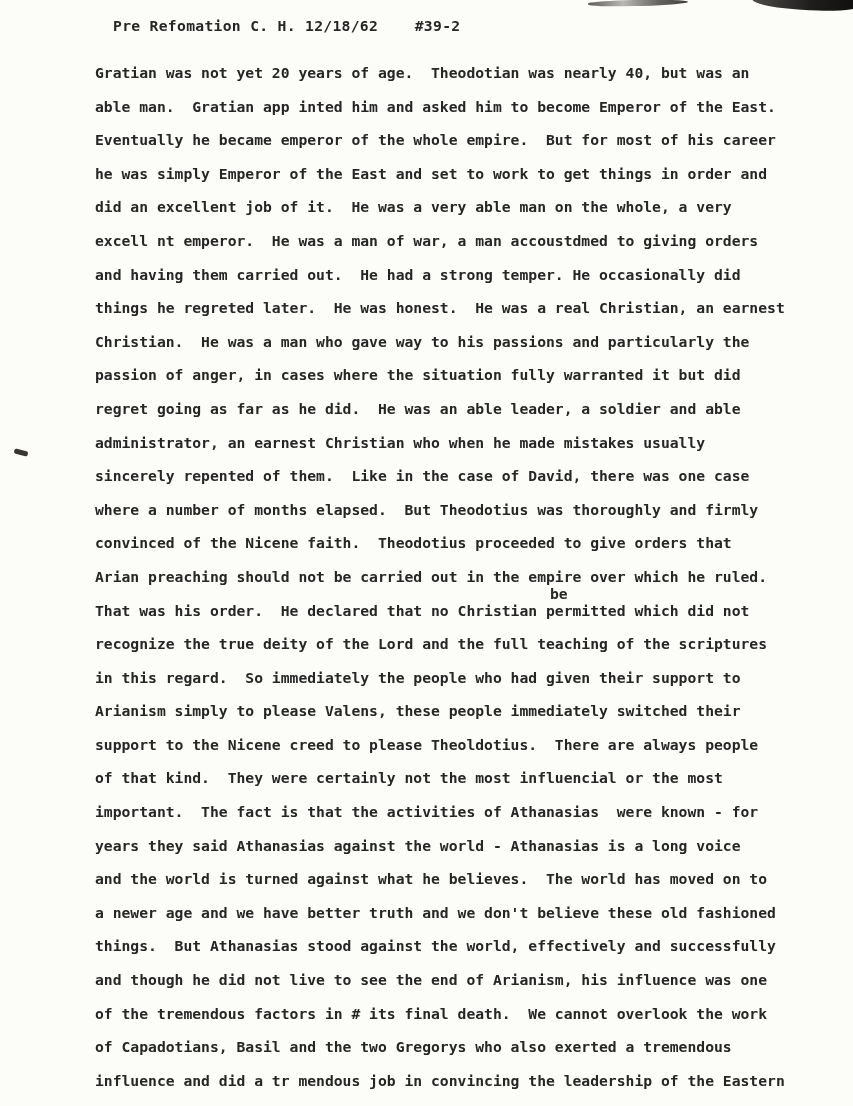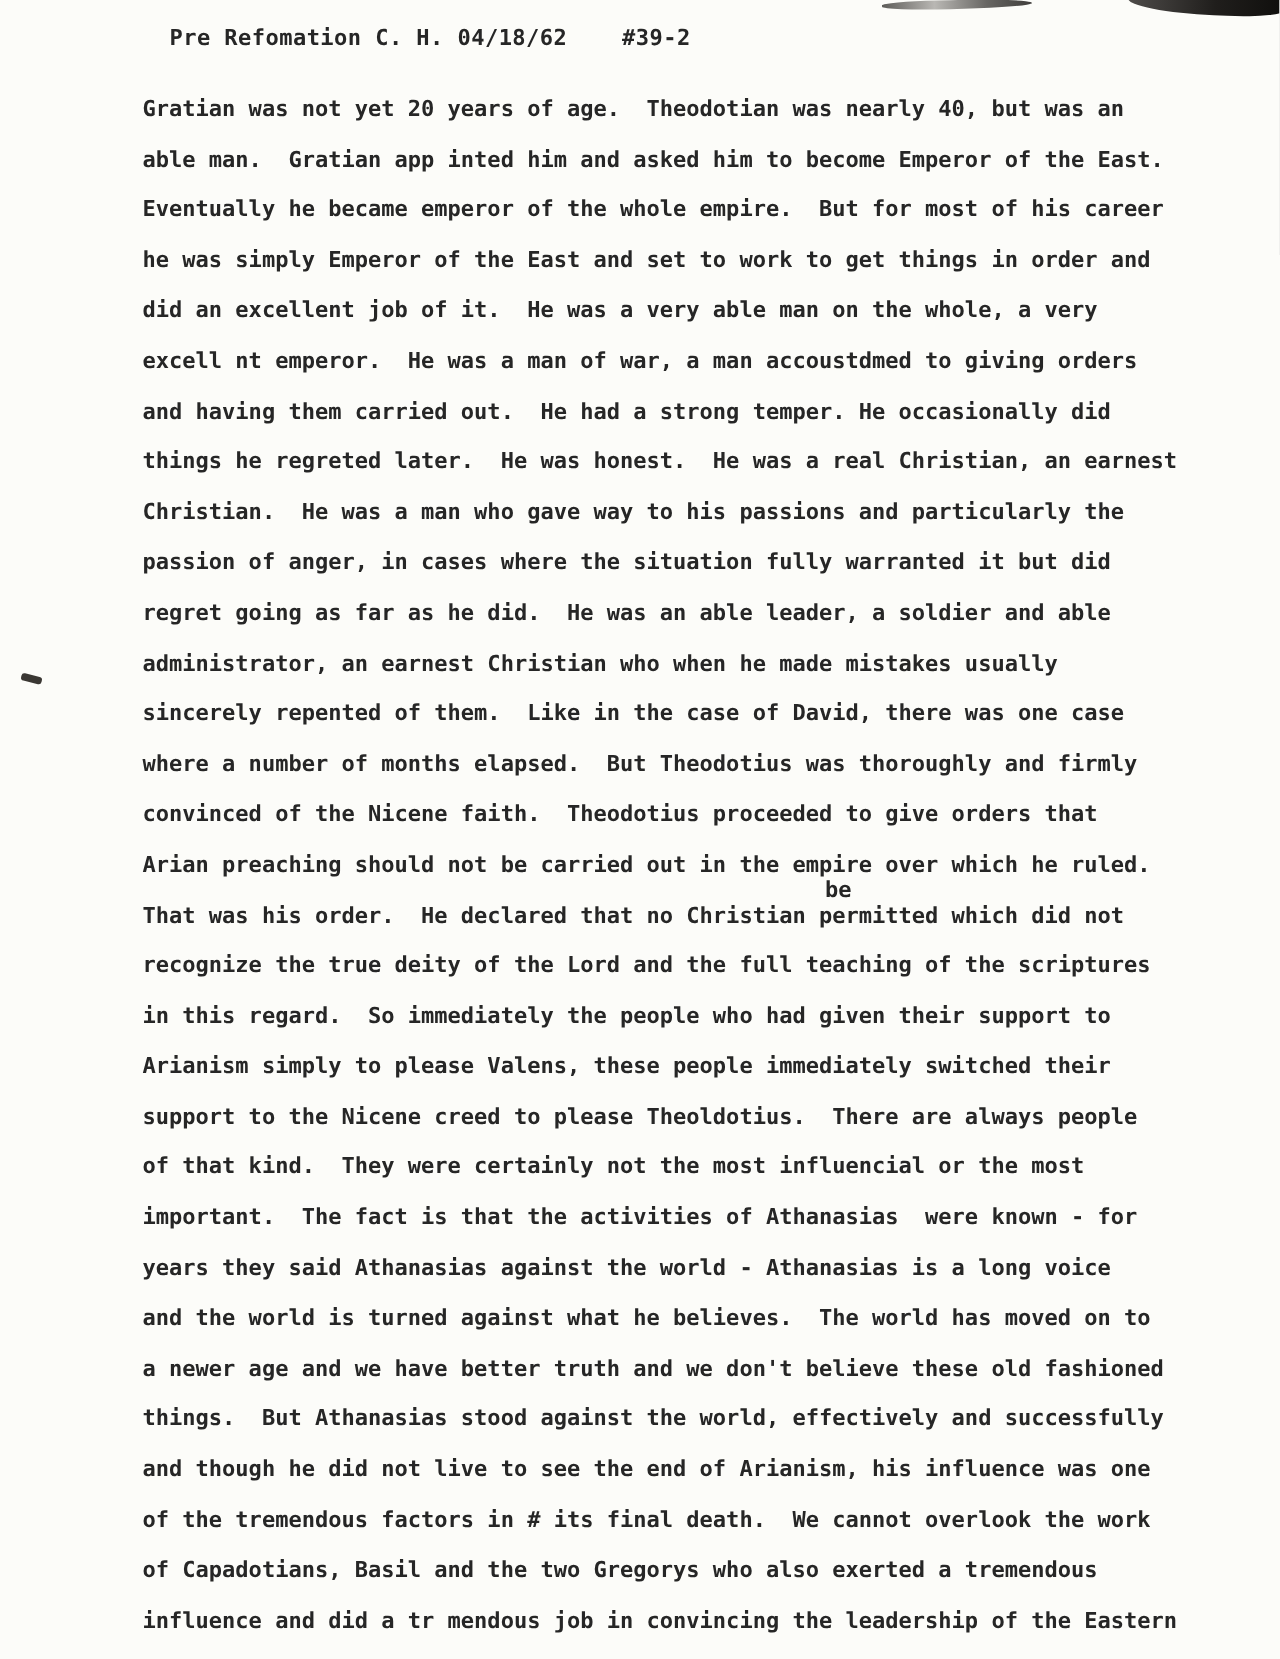--- a/index.html
+++ b/index.html
@@ -76,19 +76,19 @@
 </style>
 </head>
 <body>
 
 <div class="page">
 
   <div class="artifact smudge-a"></div>
   <div class="artifact smudge-b"></div>
   <div class="artifact margin-dash"></div>
 
-  <div class="tw doc-header">Pre Refomation C. H. 04/18/62    #39-2</div>
+  <div class="tw doc-header">Pre Refomation C. H. 12/18/62    #39-2</div>
 
   <div class="tw doc-body"><div class="tline">Gratian was not yet 20 years of age.  Theodotian was nearly 40, but was an</div><div class="tline">able man.  Gratian app inted him and asked him to become Emperor of the East.</div><div class="tline">Eventually he became emperor of the whole empire.  But for most of his career</div><div class="tline">he was simply Emperor of the East and set to work to get things in order and</div><div class="tline">did an excellent job of it.  He was a very able man on the whole, a very</div><div class="tline">excell nt emperor.  He was a man of war, a man accoustdmed to giving orders</div><div class="tline">and having them carried out.  He had a strong temper. He occasionally did</div><div class="tline">things he regreted later.  He was honest.  He was a real Christian, an earnest</div><div class="tline">Christian.  He was a man who gave way to his passions and particularly the</div><div class="tline">passion of anger, in cases where the situation fully warranted it but did</div><div class="tline">regret going as far as he did.  He was an able leader, a soldier and able</div><div class="tline">administrator, an earnest Christian who when he made mistakes usually</div><div class="tline">sincerely repented of them.  Like in the case of David, there was one case</div><div class="tline">where a number of months elapsed.  But Theodotius was thoroughly and firmly</div><div class="tline">convinced of the Nicene faith.  Theodotius proceeded to give orders that</div><div class="tline">Arian preaching should not be carried out in the empire over which he ruled.</div><div class="tline">That was his order.  He declared that no Christian permitted which did not</div><div class="tline">recognize the true deity of the Lord and the full teaching of the scriptures</div><div class="tline">in this regard.  So immediately the people who had given their support to</div><div class="tline">Arianism simply to please Valens, these people immediately switched their</div><div class="tline">support to the Nicene creed to please Theoldotius.  There are always people</div><div class="tline">of that kind.  They were certainly not the most influencial or the most</div><div class="tline">important.  The fact is that the activities of Athanasias  were known - for</div><div class="tline">years they said Athanasias against the world - Athanasias is a long voice</div><div class="tline">and the world is turned against what he believes.  The world has moved on to</div><div class="tline">a newer age and we have better truth and we don't believe these old fashioned</div><div class="tline">things.  But Athanasias stood against the world, effectively and successfully</div><div class="tline">and though he did not live to see the end of Arianism, his influence was one</div><div class="tline">of the tremendous factors in # its final death.  We cannot overlook the work</div><div class="tline">of Capadotians, Basil and the two Gregorys who also exerted a tremendous</div><div class="tline">influence and did a tr mendous job in convincing the leadership of the Eastern</div></div>
 
   <div class="tw insertion">be</div>
 
 </div>
 
 </body></html>

